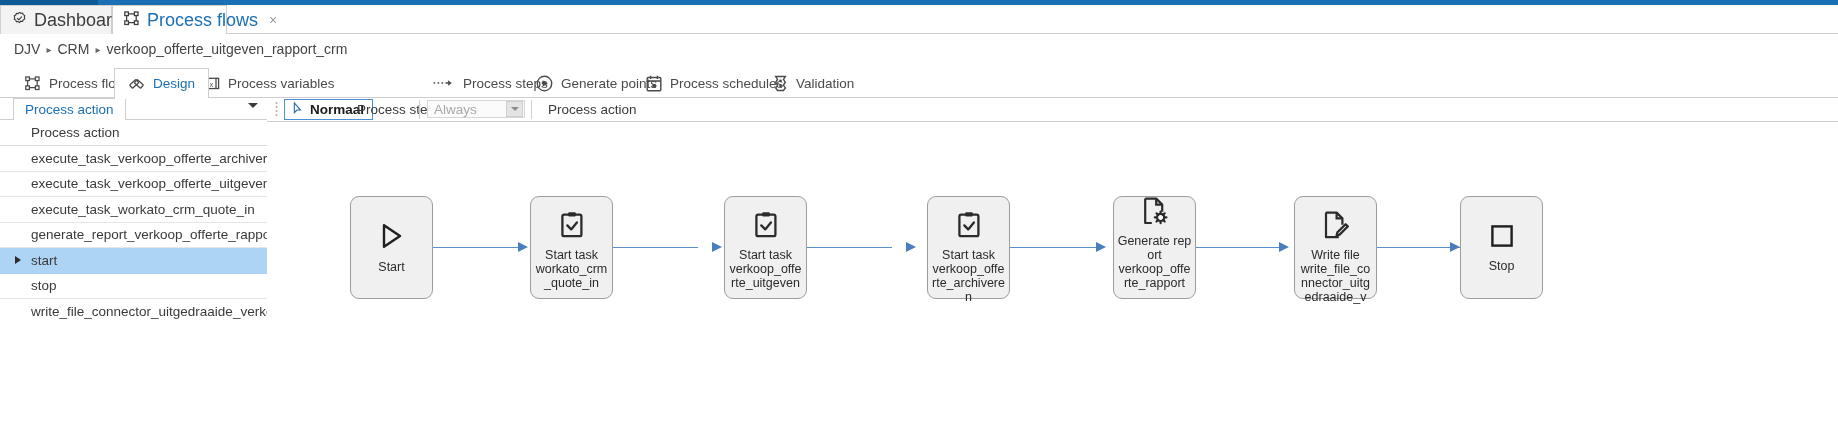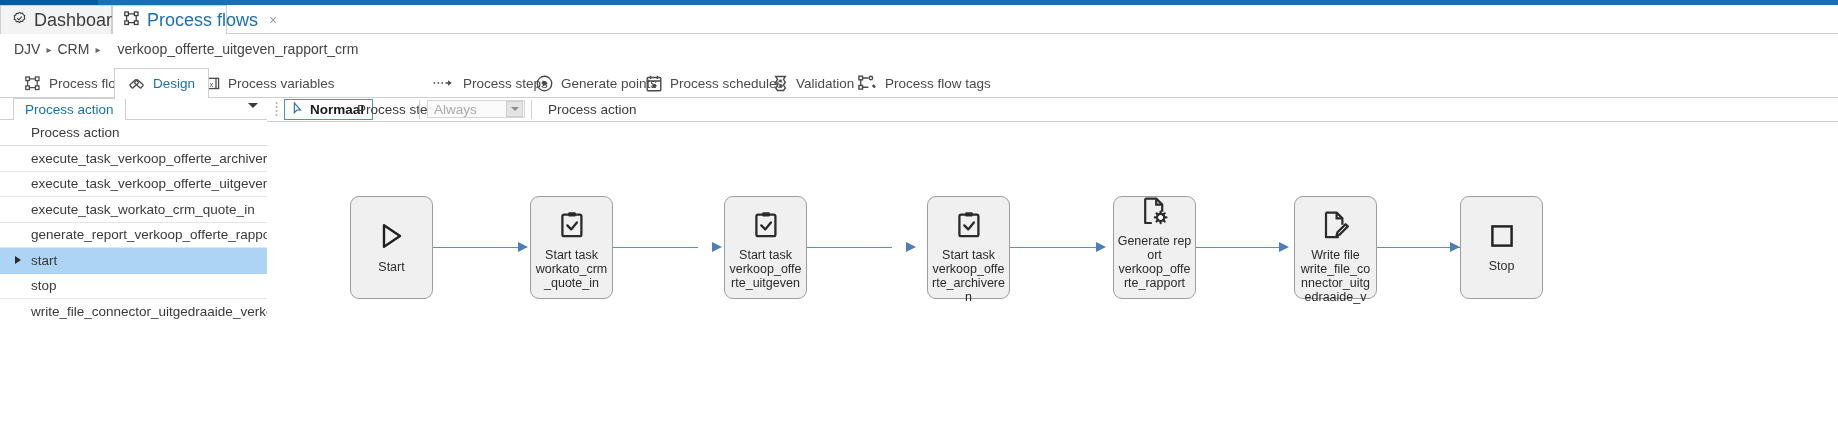--- a/index.html
+++ b/index.html
@@ -37,21 +37,21 @@
   #wtab-dashboard { left:0px; width:112px; }
   #wtab-processflows { left:112px; width:115px; }
 
   
   .breadcrumb {
     position:absolute; left:14px; top:40px; height:18px;
     display:flex; align-items:center; gap:6px;
     font-size:14px; color:#444;
   }
   .crumb { white-space:nowrap; cursor:pointer;text-align:right; }
-  .crumb.last { cursor:default;margin-left:11px; }
+  .crumb.last { cursor:default; }
   .crumb-sep { color:#666; font-size:10px; }
 
   
   .ribbon { position:absolute; left:0; top:68px; width:1838px; height:30px; }
   .ribbon .baseline { position:absolute; left:0; bottom:0; width:1838px; height:1px; background:#cfcfcf; }
   .rtab {
     position:absolute; top:0; height:30px;
     display:flex; align-items:center; gap:8px;
     padding:0 13px;
     font-size:13.5px; color:#4a4a4a; white-space:nowrap;
@@ -296,32 +296,20 @@
     <span>
       <svg width="15" height="17" viewBox="0 0 20 24" fill="none" stroke="#4a4a4a" stroke-width="2">
         <path d="M3.2 2.2h13.6l-2.6 4 2.6 4-2.6 4 2.6 4-2.6 3.6H5.8L3.2 18.2l2.6-4-2.6-4 2.6-4z"></path>
         <circle cx="10" cy="8.2" r="1.9" fill="#4a4a4a" stroke="none"></circle>
         <circle cx="10" cy="15.4" r="1.9" fill="#4a4a4a" stroke="none"></circle>
       </svg>
     </span>
     <span>Validation</span>
   </div>
 
-  <div class="rtab" style="left:845px;">
-    <span>
-      <svg width="19" height="16" viewBox="0 0 26 22" fill="none" stroke="#4a4a4a" stroke-width="1.9">
-        <rect x="1.2" y="1.6" width="5" height="5"></rect>
-        <rect x="1.2" y="14.4" width="5" height="5"></rect>
-        <path d="M6.2 4.1h8M3.7 6.6v7.8M6.2 16.9h8"></path>
-        <circle cx="17.6" cy="4.1" r="2.4"></circle>
-        <path d="M18.4 13.4l5.6 5.6M21.4 12.6l3.2 3.2-2.4 2.4-3.2-3.2z" fill="#4a4a4a" stroke="none"></path>
-      </svg>
-    </span>
-    <span>Process flow tags</span>
-  </div>
 </div>
 
 <div class="leftpanel">
 
   <div class="panel-tabrow">
     <div class="baseline"></div>
     <div class="panel-tab">Process action</div>
   </div>
 
   <div class="panel-header">Process action</div>

